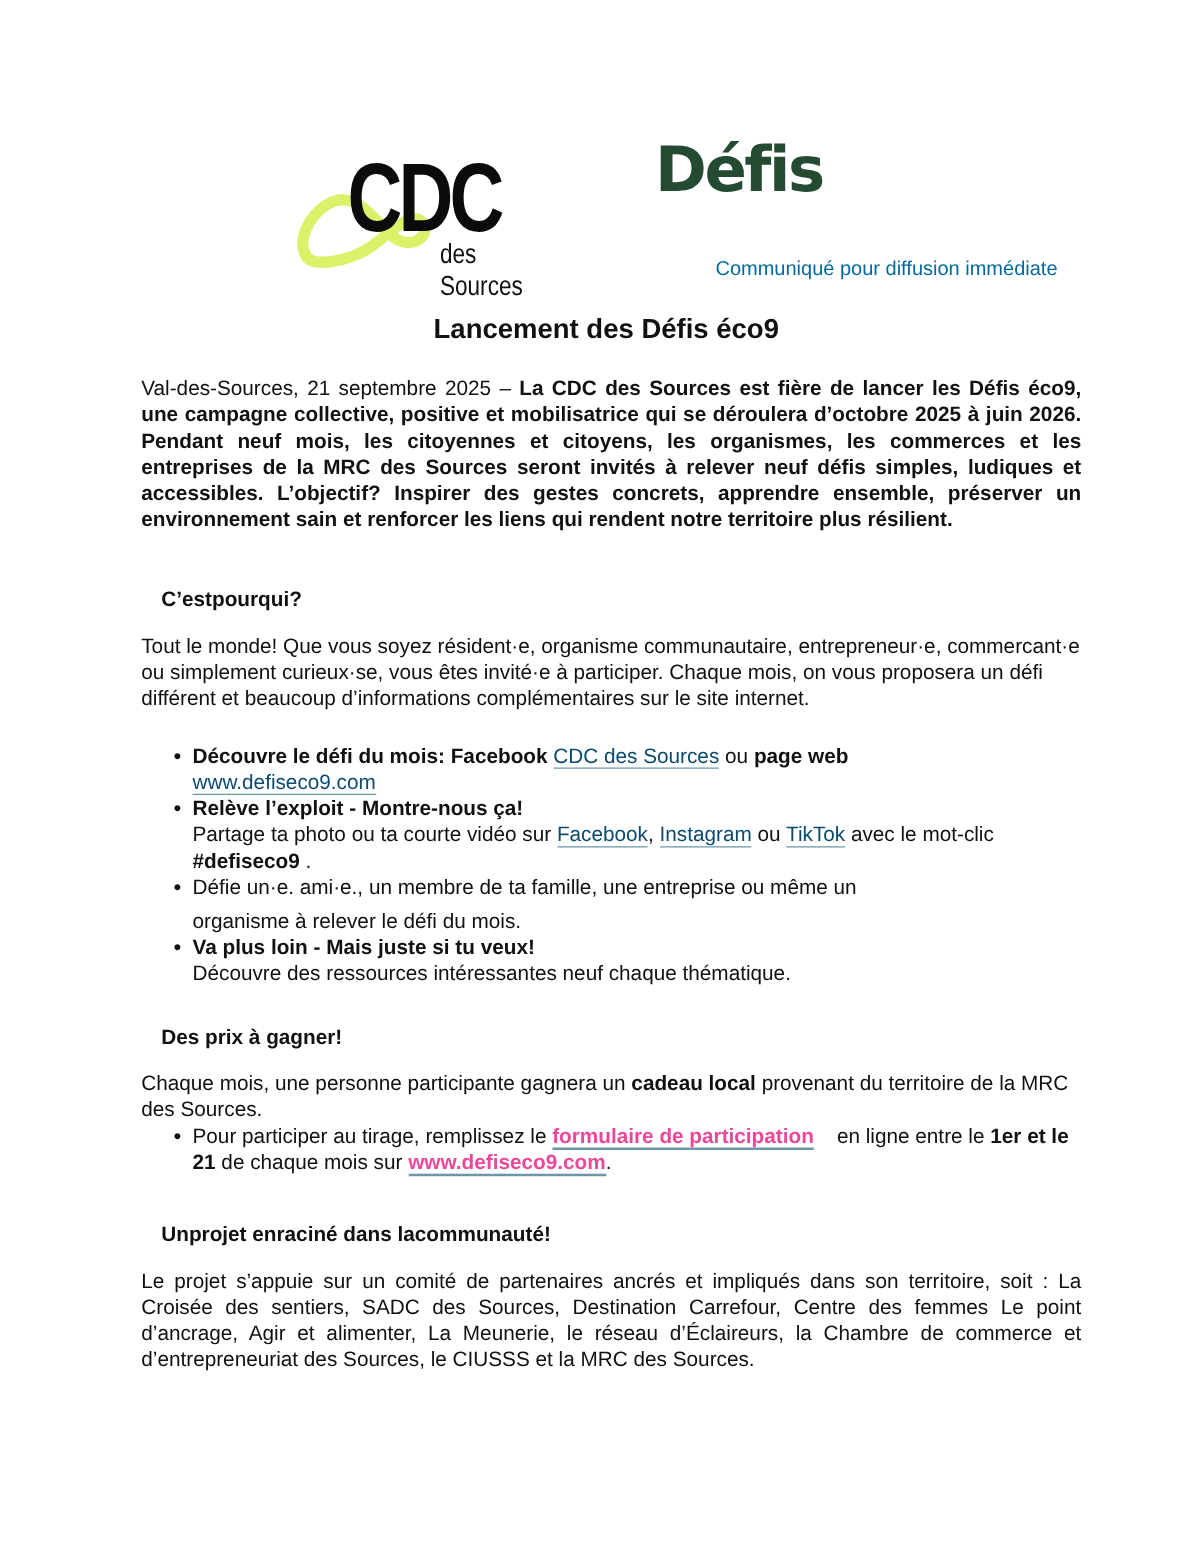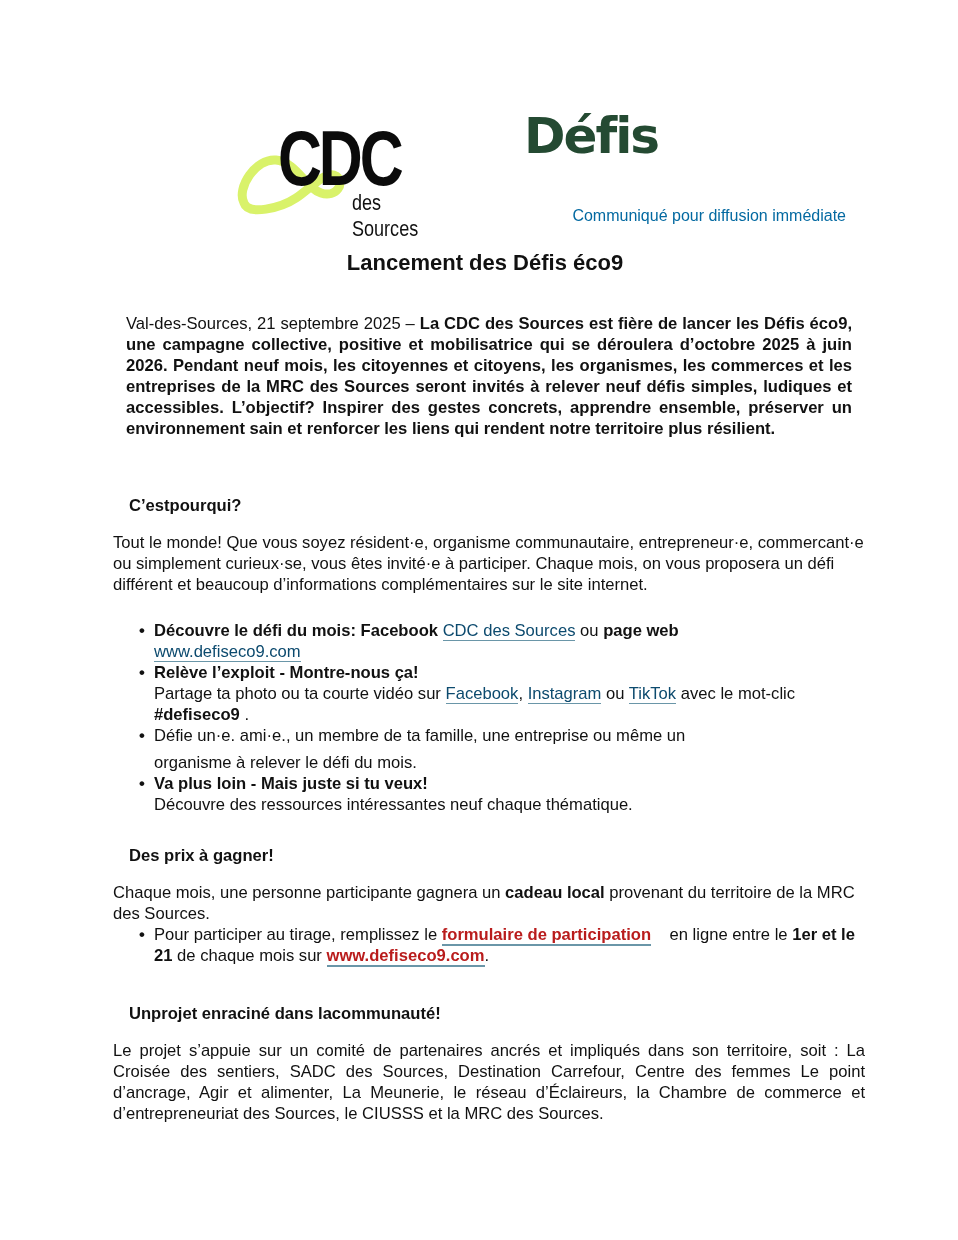--- a/index.html
+++ b/index.html
@@ -16,31 +16,31 @@
   .defis-logo { position: absolute; left: 524px; top: 0; width: 140px; height: 110px; }
   .defis-line { position: absolute; left: 0; font-family: "DejaVu Sans", sans-serif; font-weight: bold;
                 font-size: 50px; color: #244a32; letter-spacing: -2px; line-height: 52px; }
   .defis-l1 { top: 0; }
   .defis-l2 { top: 50px; }
   .nine { color: #b0ad80; }
   .release { position: absolute; top: 207px; right: 112px; font-size: 16px; color: #0369a1; }
   .title { position: absolute; top: 250px; left: 0; width: 970px; text-align: center;
            font-size: 22px; font-weight: bold; }
   .content { position: absolute; left: 113px; top: 300px; width: 752px; font-size: 16.6px; line-height: 21px; }
-  .intro { text-align: justify; margin: 13px; }
+  .intro { text-align: justify; margin: 0; }
   .section-h { font-weight: bold; margin: 16px; }
   .p { margin: 0; }
   .just { text-align: justify; }
   .gap { height: 21px; }
   ul.bullets { list-style: none; margin: 0; padding: 0 0 0 26px; }
   ul.bullets li { position: relative; padding-left: 15px; margin: 0; }
   ul.bullets li .bullet { position: absolute; left: 0; top: 0; font-weight: bold; }
   .b { font-weight: bold; }
   a.link { color: #0c4a6e; text-decoration: none; border-bottom: 1.5px solid #6a96a8; }
-  a.link-bold { color: #b91c1c; font-weight: bold; text-decoration: none; border-bottom: 2px solid #6a96a8; }
+  a.link-bold { color: #ec4899; font-weight: bold; text-decoration: none; border-bottom: 2px solid #6a96a8; }
   .sub-line { display: block; }
   .spaced { margin-top: 6px; display: block; }
 </style>
 </head>
 <body>
 
 <div class="logos">
   <div class="cdc-logo">
     <svg class="cdc-swoosh" width="120" height="70" viewBox="0 0 120 70">
       <path d="M8 55 C 0 40, 20 10, 40 12 C 60 14, 70 40, 85 45 C 100 50, 110 35, 100 28 C 90 22, 75 40, 60 50 C 45 60, 12 68, 8 55 Z" fill="none" stroke="#d9f26a" stroke-width="9" stroke-linejoin="round"></path>

